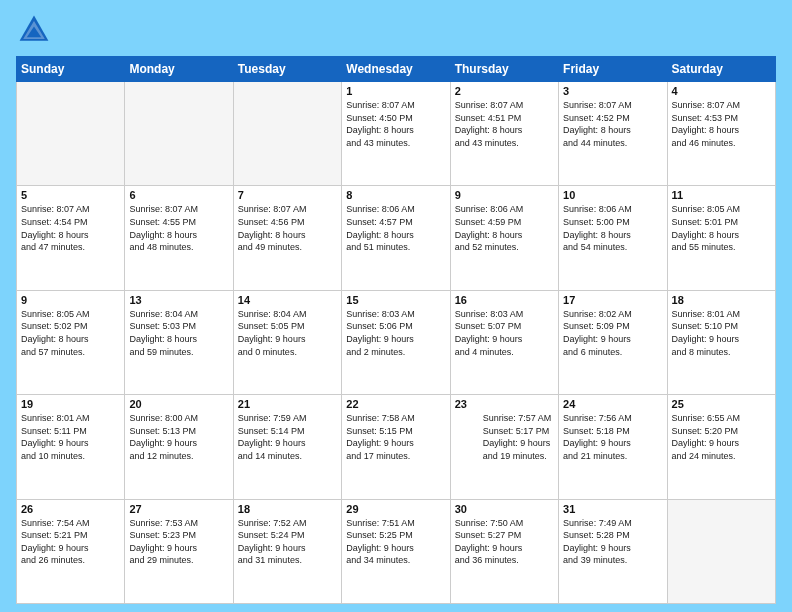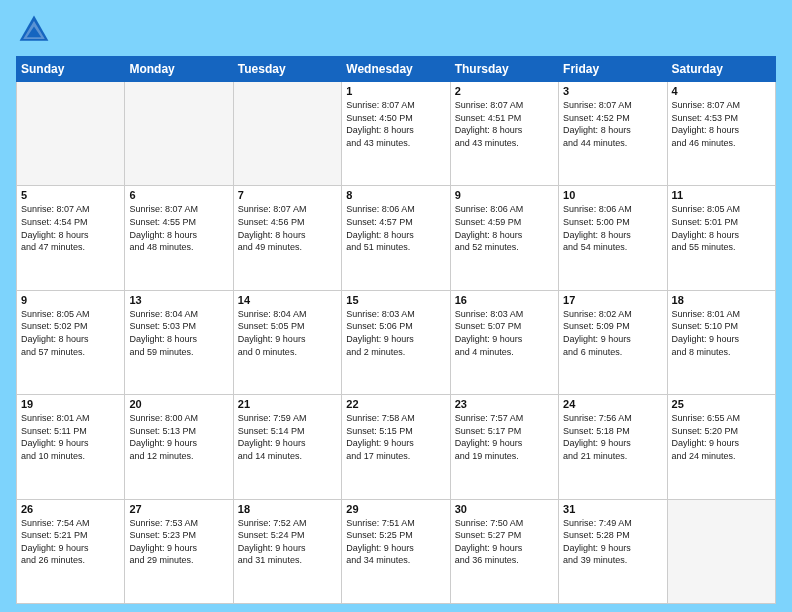--- a/index.html
+++ b/index.html
@@ -287,21 +287,21 @@
           </td>
           <td>
             <div class="day-num">22</div>
             <div class="day-info" style="white-space: pre-line;">Sunrise: 7:58 AM
 Sunset: 5:15 PM
 Daylight: 9 hours
 and 17 minutes.</div>
           </td>
           <td>
             <div class="day-num">23</div>
-            <div class="day-info" style="white-space: pre-line;">Sunrise: 7:57 AM
+            <div class="day-info" style="white-space: pre-line; margin-left: 28px;">Sunrise: 7:57 AM
 Sunset: 5:17 PM
 Daylight: 9 hours
 and 19 minutes.</div>
           </td>
           <td>
             <div class="day-num">24</div>
             <div class="day-info" style="white-space: pre-line;">Sunrise: 7:56 AM
 Sunset: 5:18 PM
 Daylight: 9 hours
 and 21 minutes.</div>

